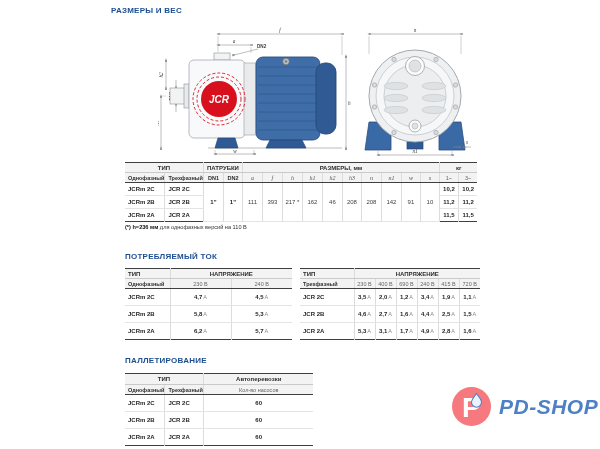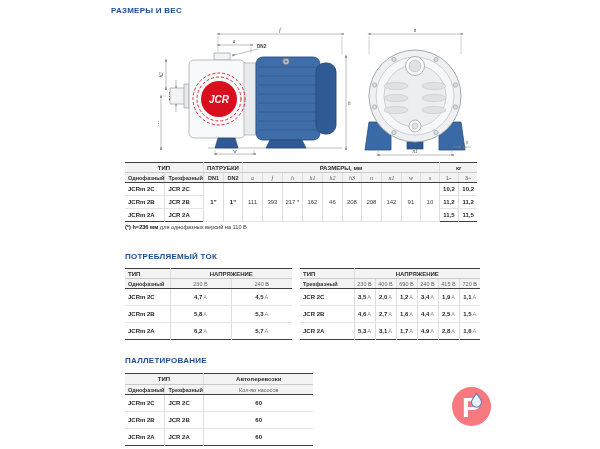--- a/index.html
+++ b/index.html
@@ -383,13 +383,14 @@
   </tbody>
 </table>
 
 <div id="pdshop">
   <div id="pdshop-circle">
     <svg width="39" height="39" viewBox="0 0 39 39">
       <text x="10" y="30" font-size="28" font-weight="bold" fill="#ffffff" font-family="Liberation Sans, sans-serif">P</text>
       <path d="M24.5,6.5 C27,10 29.5,12.5 29.5,15.2 a5,5 0 1,1 -10,0 C19.5,12.5 22,10 24.5,6.5 Z" fill="#eaf2fb" stroke="#4d80c4" stroke-width="1.1"></path>
     </svg>
   </div>
+  <span id="pdshop-text">PD-SHOP</span>
 </div>
 
 </body></html>

